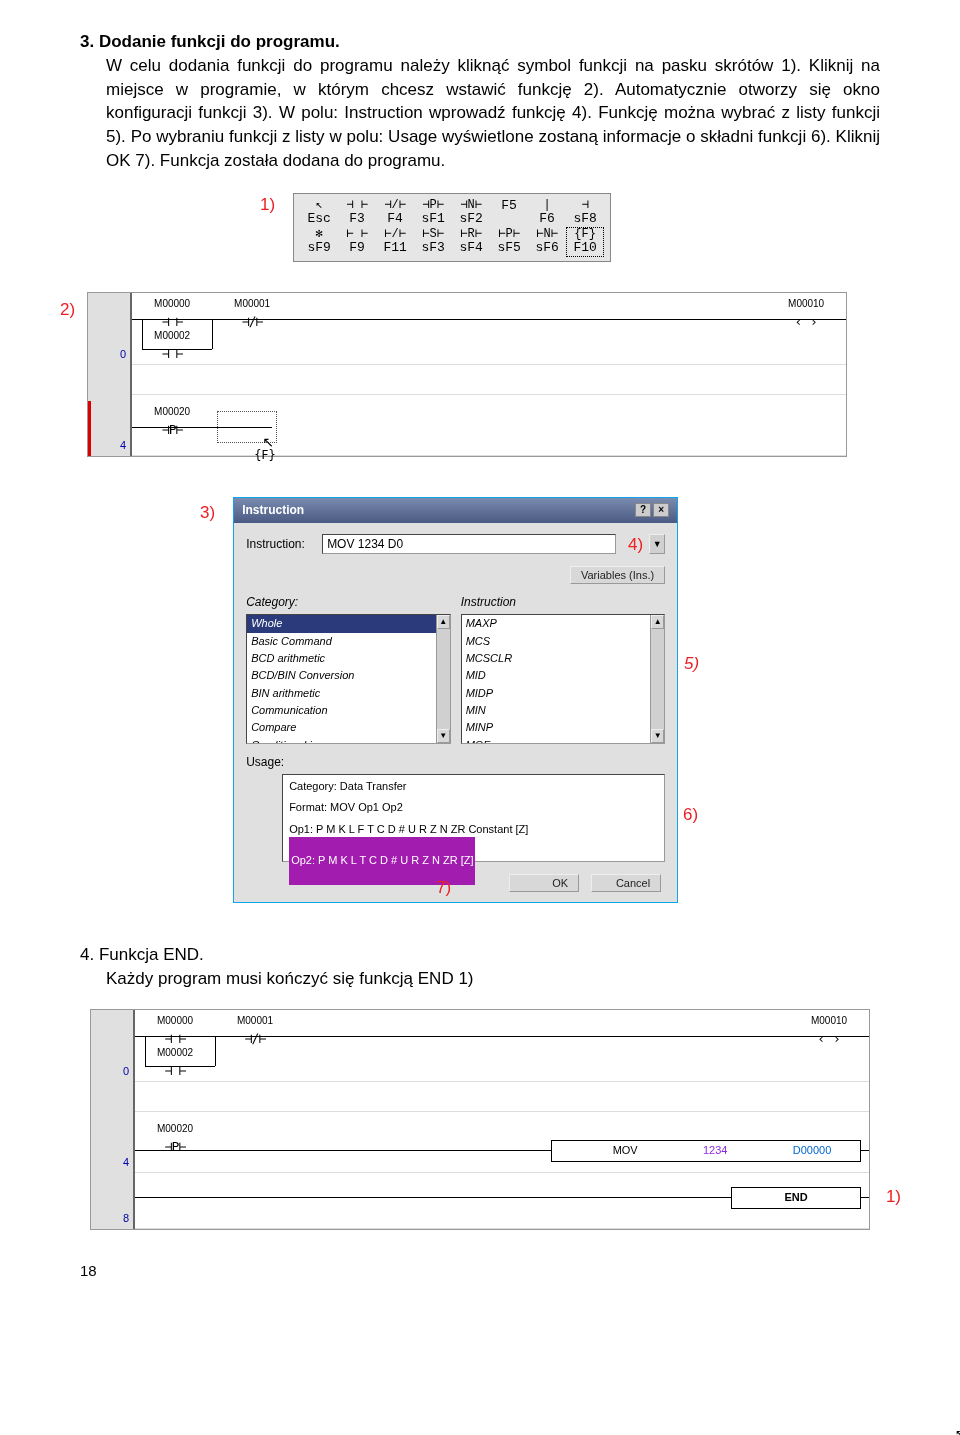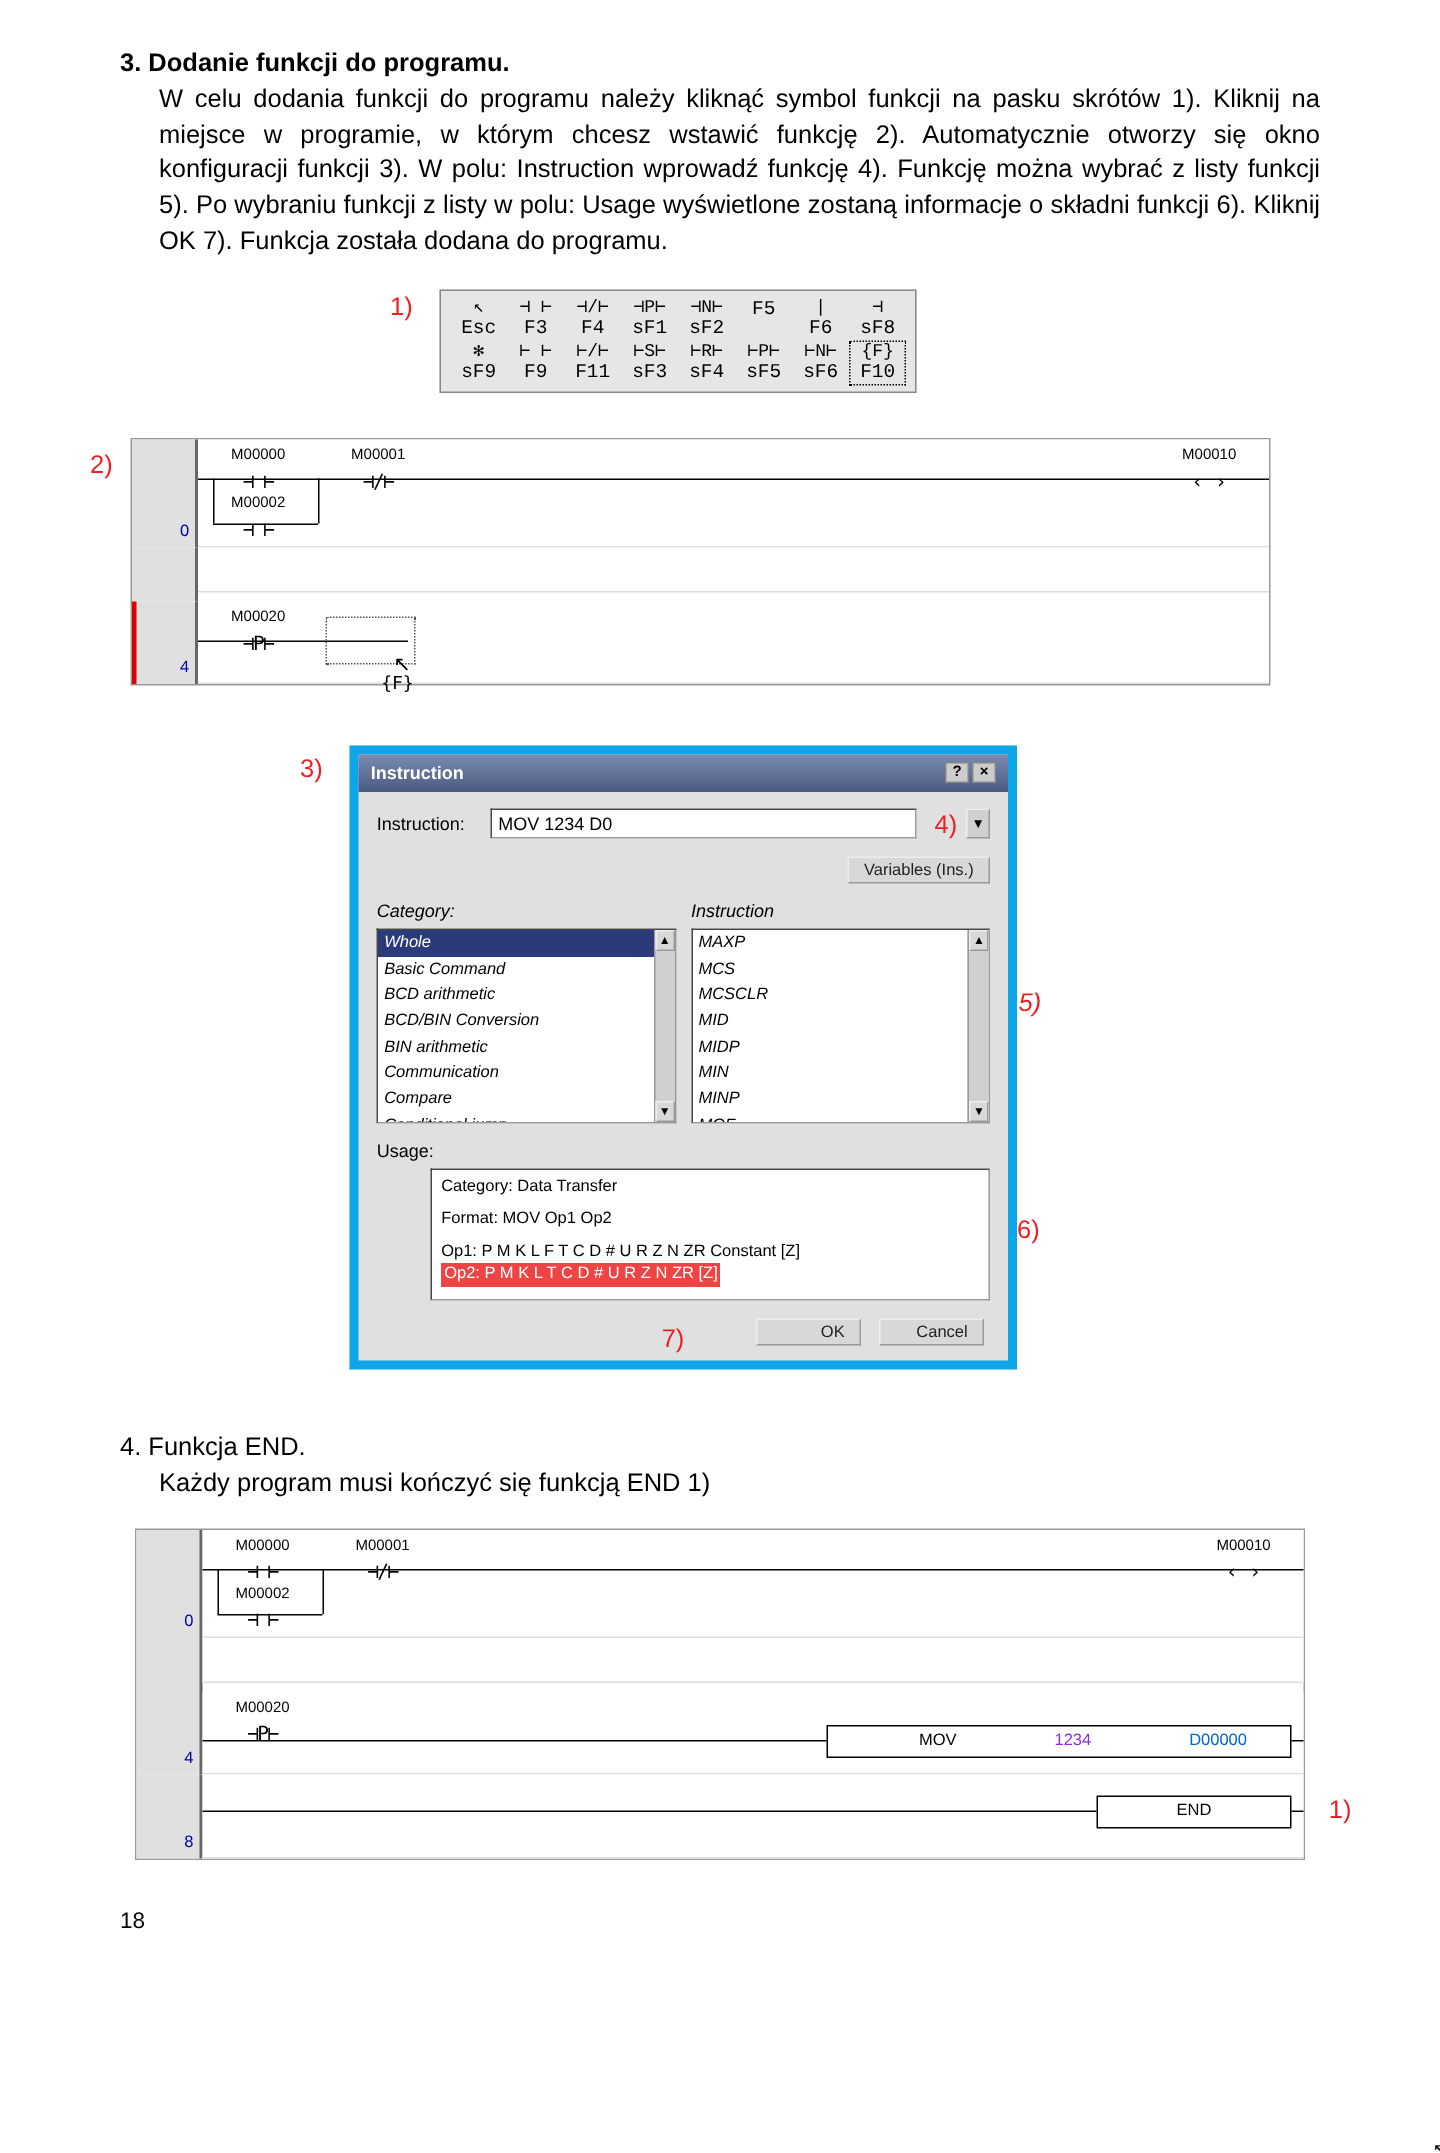--- a/index.html
+++ b/index.html
@@ -133,21 +133,21 @@
       gap: 24px;
     }
     .func-box .op { color: #000; }
     .func-box .v1 { color: #8a2be2; }
     .func-box .v2 { color: #0066cc; }
 
     
     .dialog-wrap { display: flex; align-items: flex-start; gap: 18px; margin-left: 120px; margin-bottom: 40px; }
     .dialog {
       width: 445px;
-      border: 6px solid #0ea5e9;
+      border: 1px solid #0ea5e9;
       background: #e0e0e0;
       font-size: 12px;
       position: relative;
     }
     .dlg-title {
       background: linear-gradient(#7a8bb0, #4a5a82);
       color: #fff;
       padding: 4px 8px;
       display: flex;
       justify-content: space-between;
@@ -227,23 +227,23 @@
       border: 1px inset #999;
       background: #fff;
       height: 88px;
       padding: 4px 6px;
       font-size: 11px;
       margin-bottom: 12px;
       position: relative;
       margin-left: 36px;
     }
     .dlg-usage-box .hl {
-      background: #ef4444;
+      background: #a21caf;
       color: #fff;
-      padding: 0 2px;
+      padding: 16px 2px;
       display: inline-block;
     }
     .dlg-foot { display: flex; justify-content: flex-end; gap: 12px; padding-right: 4px; }
     .dlg-foot .dlg-btn { width: 70px; text-align: right; }
     .anno {
       position: absolute;
       color: #ed2024;
       font-size: 17px;
       font-family: Arial;
     }
@@ -505,21 +505,21 @@
           </div>
       <div class="func-box" style="right:8px;width:310px;padding-left:40px;">
         <span class="op">MOV</span>
         <span class="v1">1234</span>
         <span class="v2">D00000</span>
       </div>
     </div>
   </div>
   <div class="rung" style="position:relative;">
     <div class="rung-num">8</div>
-    <div class="rung-body" style="height:56px;">
+    <div class="rung-body" style="height:56px;font-weight:bold;">
       <div class="rung-line" style="left:0;width:100%;top:24px;"></div>
       <div class="func-box" style="right:8px;width:130px;top:14px;justify-content:center;">
         <span class="op">END</span>
       </div>
     </div>
     <span class="num-label" style="position:absolute;right:-32px;top:12px;">1)</span>
   </div>
 </div>
 </div>
 

